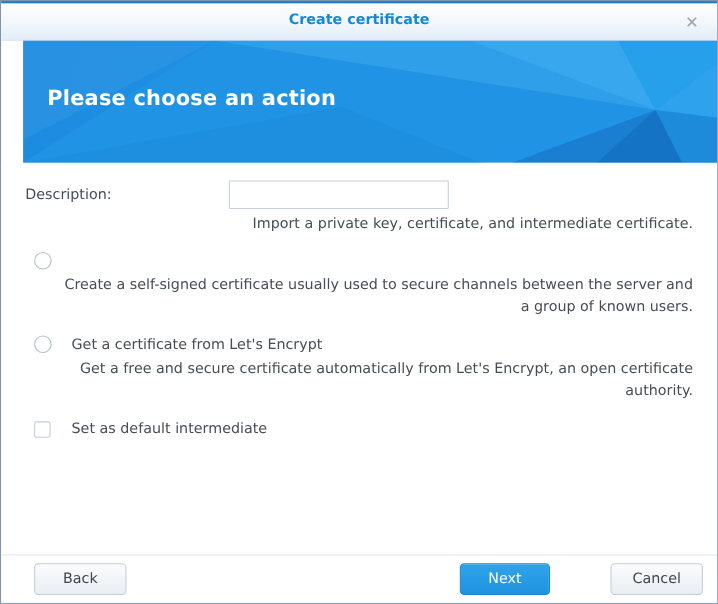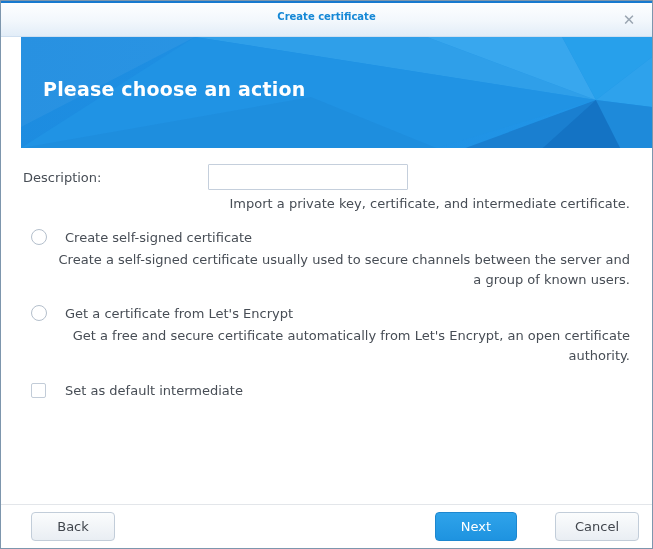--- a/index.html
+++ b/index.html
@@ -18,21 +18,21 @@
   
   .titlebar {
     position: absolute; top: 0; left: 0; right: 0; height: 36px;
     background: linear-gradient(#fdfeff, #f2f7fc 55%, #e2edf8);
     border-top: 2px solid #1779cf;
     border-bottom: 1px solid #cfdff0;
   }
   .titlebar .title {
     position: absolute; left: 0; right: 0; top: 8px;
     text-align: center;
-    font-size: 10px; font-weight: bold; color: #1588d6;
+    font-size: 13px; font-weight: bold; color: #1588d6;
   }
   .close-btn {
     position: absolute; right: 14px; top: 8px;
     width: 18px; height: 18px;
     color: #9aa5b1; font-size: 15px; font-weight: bold;
     line-height: 18px; text-align: center;
     cursor: pointer;
   }
   
   .banner {
@@ -108,21 +108,21 @@
   .btn-gray {
     background: linear-gradient(#fbfcfd, #e9eef3);
     border: 1px solid #c2cdd9; color: #41464d;
   }
   .btn-back { width: 84px; }
   .btn-next {
     width: 82px; margin-left: auto;
     background: linear-gradient(#2fa3ea, #1e93e0);
     border: 1px solid #1d87cf; color: #ffffff;
   }
-  .btn-cancel { width: 84px; margin-left: 10px; }
+  .btn-cancel { width: 84px; margin-left: 27px; }
 </style>
 </head>
 <body>
 
 <div class="dialog">
 
   <div class="titlebar">
     <div class="title">Create certificate</div>
     <div class="close-btn">✕</div>
   </div>
@@ -147,21 +147,20 @@
 
     <div class="desc-row">
       <span class="field-label">Description:</span>
       <input type="text" value="" style="">
     </div>
 
     <div class="option-desc">Import a private key, certificate, and intermediate certificate.</div>
 
     <div class="option-row">
       <span class="radio"></span>
-      <span>Create self-signed certificate</span>
     </div>
     <div class="option-desc">Create a self-signed certificate usually used to secure channels between the server and a group of known users.</div>
 
     <div class="option-row">
       <span class="radio"></span>
       <span>Get a certificate from Let's Encrypt</span>
     </div>
     <div class="option-desc">Get a free and secure certificate automatically from Let's Encrypt, an open certificate authority.</div>
 
     <div class="check-row">

